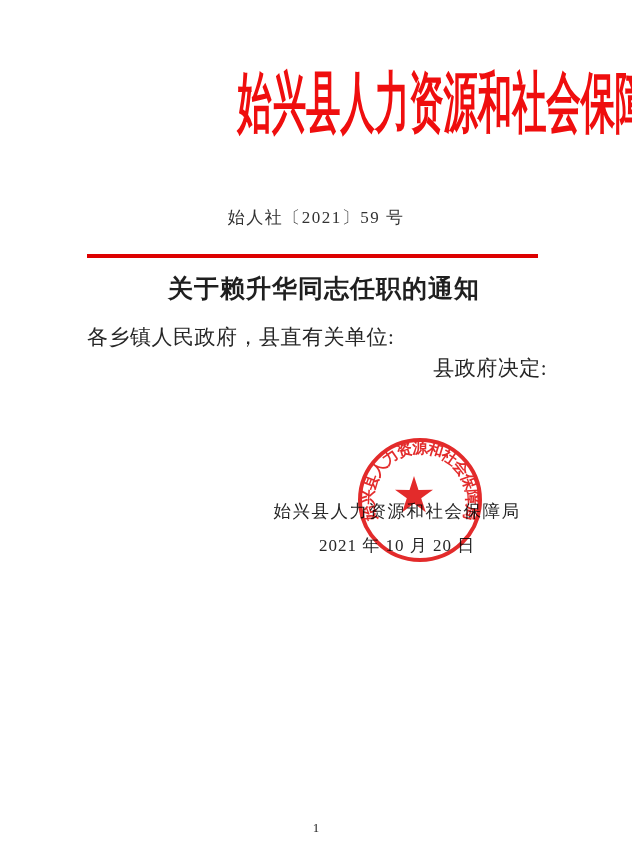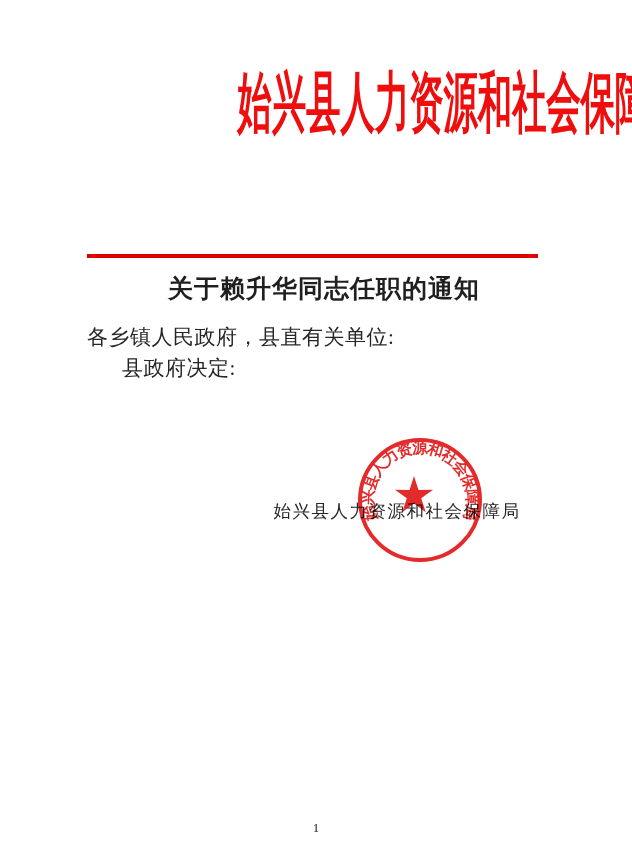--- a/index.html
+++ b/index.html
@@ -44,21 +44,21 @@
   .doc-title{
     position:absolute;top:272px;left:0;width:632px;margin:0;
     text-align:center;
     font-size:25px;font-weight:bold;color:#1f1f1f;letter-spacing:1px;padding-left:8px;
   }
   .body-text{
     position:absolute;top:322px;left:87px;width:460px;
     font-size:21px;color:var(--ink);
   }
   .body-text p{margin:0;line-height:31px;letter-spacing:0.5px;}
-  .body-text p.indent{text-indent:35px;}
+  .body-text p.indent{text-indent:35px;text-align:right;}
   .signature-block{
     position:absolute;left:268px;top:500px;width:258px;
     text-align:center;color:var(--ink);
   }
   .signature{font-size:17.5px;letter-spacing:1.5px;line-height:22px;white-space:nowrap;}
   .sig-date{font-size:17px;letter-spacing:1px;margin-top:14px;line-height:20px;white-space:nowrap;}
   .seal{
     position:absolute;left:350px;top:430px;
     width:140px;height:140px;
     mix-blend-mode:multiply;
@@ -76,32 +76,34 @@
 </style>
 </head>
 <body>
 
 <div class="page">
 
   <div class="org-title-wrap">
     <span class="org-title">始兴县人力资源和社会保障局文件</span>
   </div>
 
+  <div class="doc-number">始人社〔2021〕59 号</div>
 
   <div class="red-line"></div>
 
   <h1 class="doc-title">关于赖升华同志任职的通知</h1>
 
   <div class="body-text">
     <p>各乡镇人民政府，县直有关单位:</p>
     <p class="indent">县政府决定:</p>
   </div>
 
   <div class="signature-block">
     <div class="signature">始兴县人力资源和社会保障局</div>
+    <div class="sig-date">2021 年 10 月 20 日</div>
   </div>
 
   <svg class="seal" viewBox="0 0 140 140" xmlns="http://www.w3.org/2000/svg">
     <circle cx="70" cy="70" r="60" fill="none" stroke="#e11b1b" stroke-width="4"></circle>
     <path id="sealArc" fill="none" d="M 27.4 89.9 A 47 47 0 1 1 112.6 89.9"></path>
     <text font-size="15.5" fill="#e11b1b">
       <textPath href="#sealArc" startOffset="1" textLength="186" lengthAdjust="spacing">始兴县人力资源和社会保障局</textPath>
     </text>
     <polygon fill="#e11b1b" points="64,46 59.5,59.9 45,59.8 56.8,68.3 52.2,82.2 64,73.6 75.8,82.2 71.2,68.3 83,59.8 68.5,59.9"></polygon>
   </svg>

